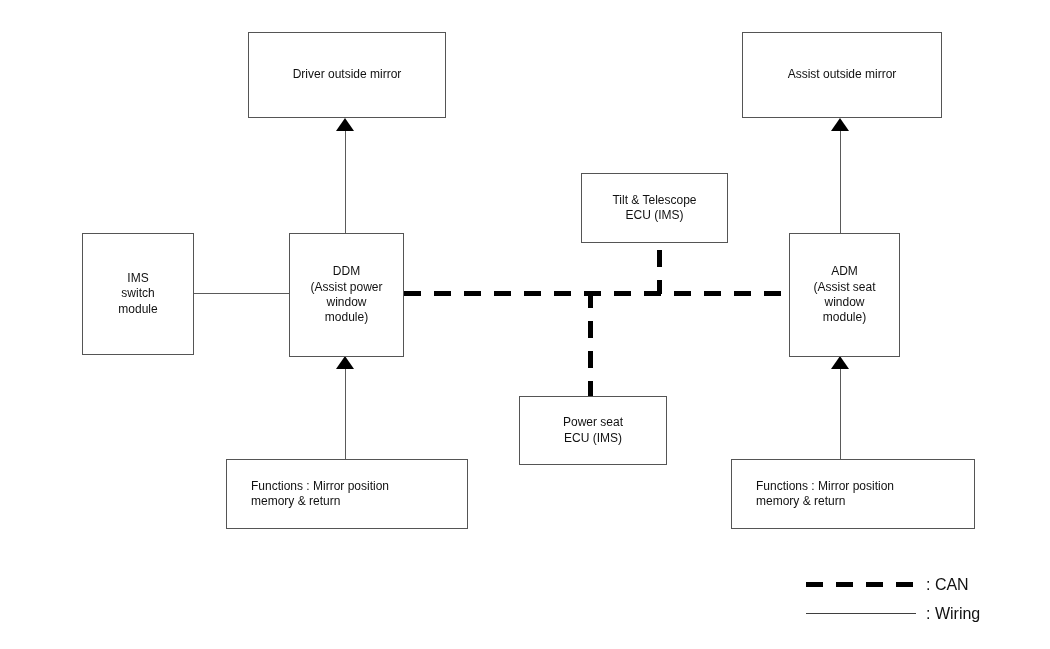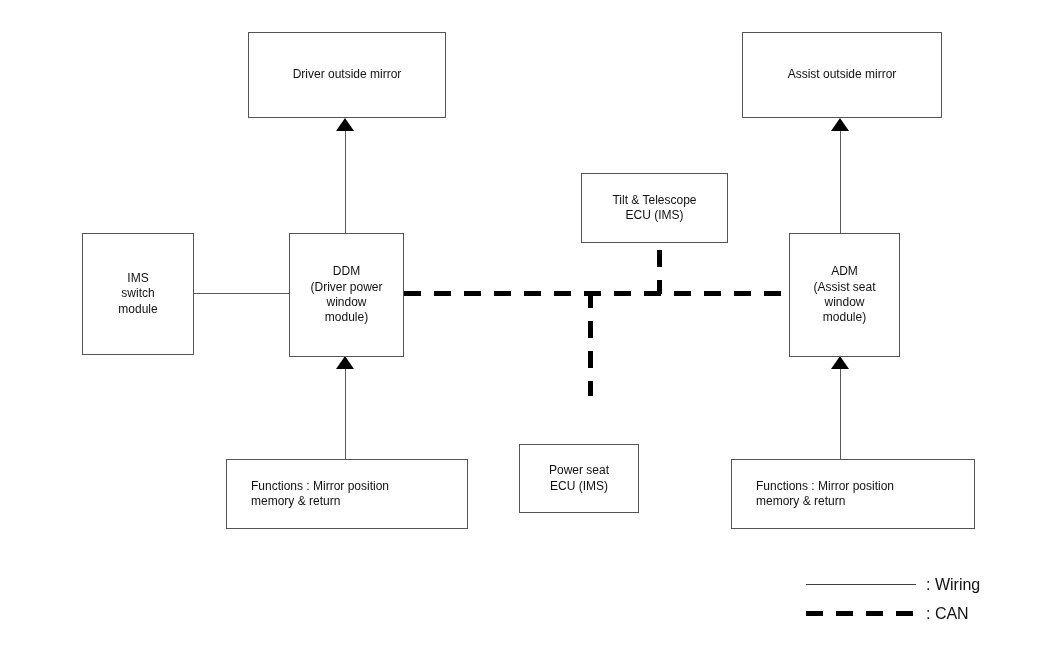--- a/index.html
+++ b/index.html
@@ -145,60 +145,60 @@
   </div>
 
   <div class="node" style="left:82px; top:233px; width:112px; height:122px;">
     <span class="label">IMS
 switch
 module</span>
   </div>
 
   <div class="node" style="left:289px; top:233px; width:115px; height:124px;">
     <span class="label">DDM
-(Driver power
+(Assist power
 window
 module)</span>
   </div>
 
   <div class="node" style="left:789px; top:233px; width:111px; height:124px;">
     <span class="label">ADM
 (Assist seat
 window
 module)</span>
   </div>
 
   <div class="node" style="left:581px; top:150px; width:147px; height:70px;margin-top:23px;">
     <span class="label">Tilt &amp; Telescope
 ECU (IMS)</span>
   </div>
 
-  <div class="node" style="left:519px; top:396px; width:120px; height:69px;margin-top:48px;">
+  <div class="node" style="left:519px; top:396px; width:148px; height:69px;">
     <span class="label">Power seat
 ECU (IMS)</span>
   </div>
 
   <div class="node left-text" style="left:226px; top:459px; width:242px; height:70px;">
     <span class="label">Functions : Mirror position
 memory &amp; return</span>
   </div>
 
   <div class="node left-text" style="left:731px; top:459px; width:244px; height:70px;">
     <span class="label">Functions : Mirror position
 memory &amp; return</span>
   </div>
 
   <div id="legend">
+    <div class="legend-row">
+      <span class="legend-sample">
+        <span class="legend-dash"></span>
+      </span>
+      <span class="legend-text">: CAN</span>
+    </div>
     <div class="legend-row">
       <span class="legend-sample">
         <span class="legend-solid"></span>
       </span>
       <span class="legend-text">: Wiring</span>
     </div>
-    <div class="legend-row">
-      <span class="legend-sample">
-        <span class="legend-dash"></span>
-      </span>
-      <span class="legend-text">: CAN</span>
-    </div>
   </div>
 
 </div>
 
 </body></html>

